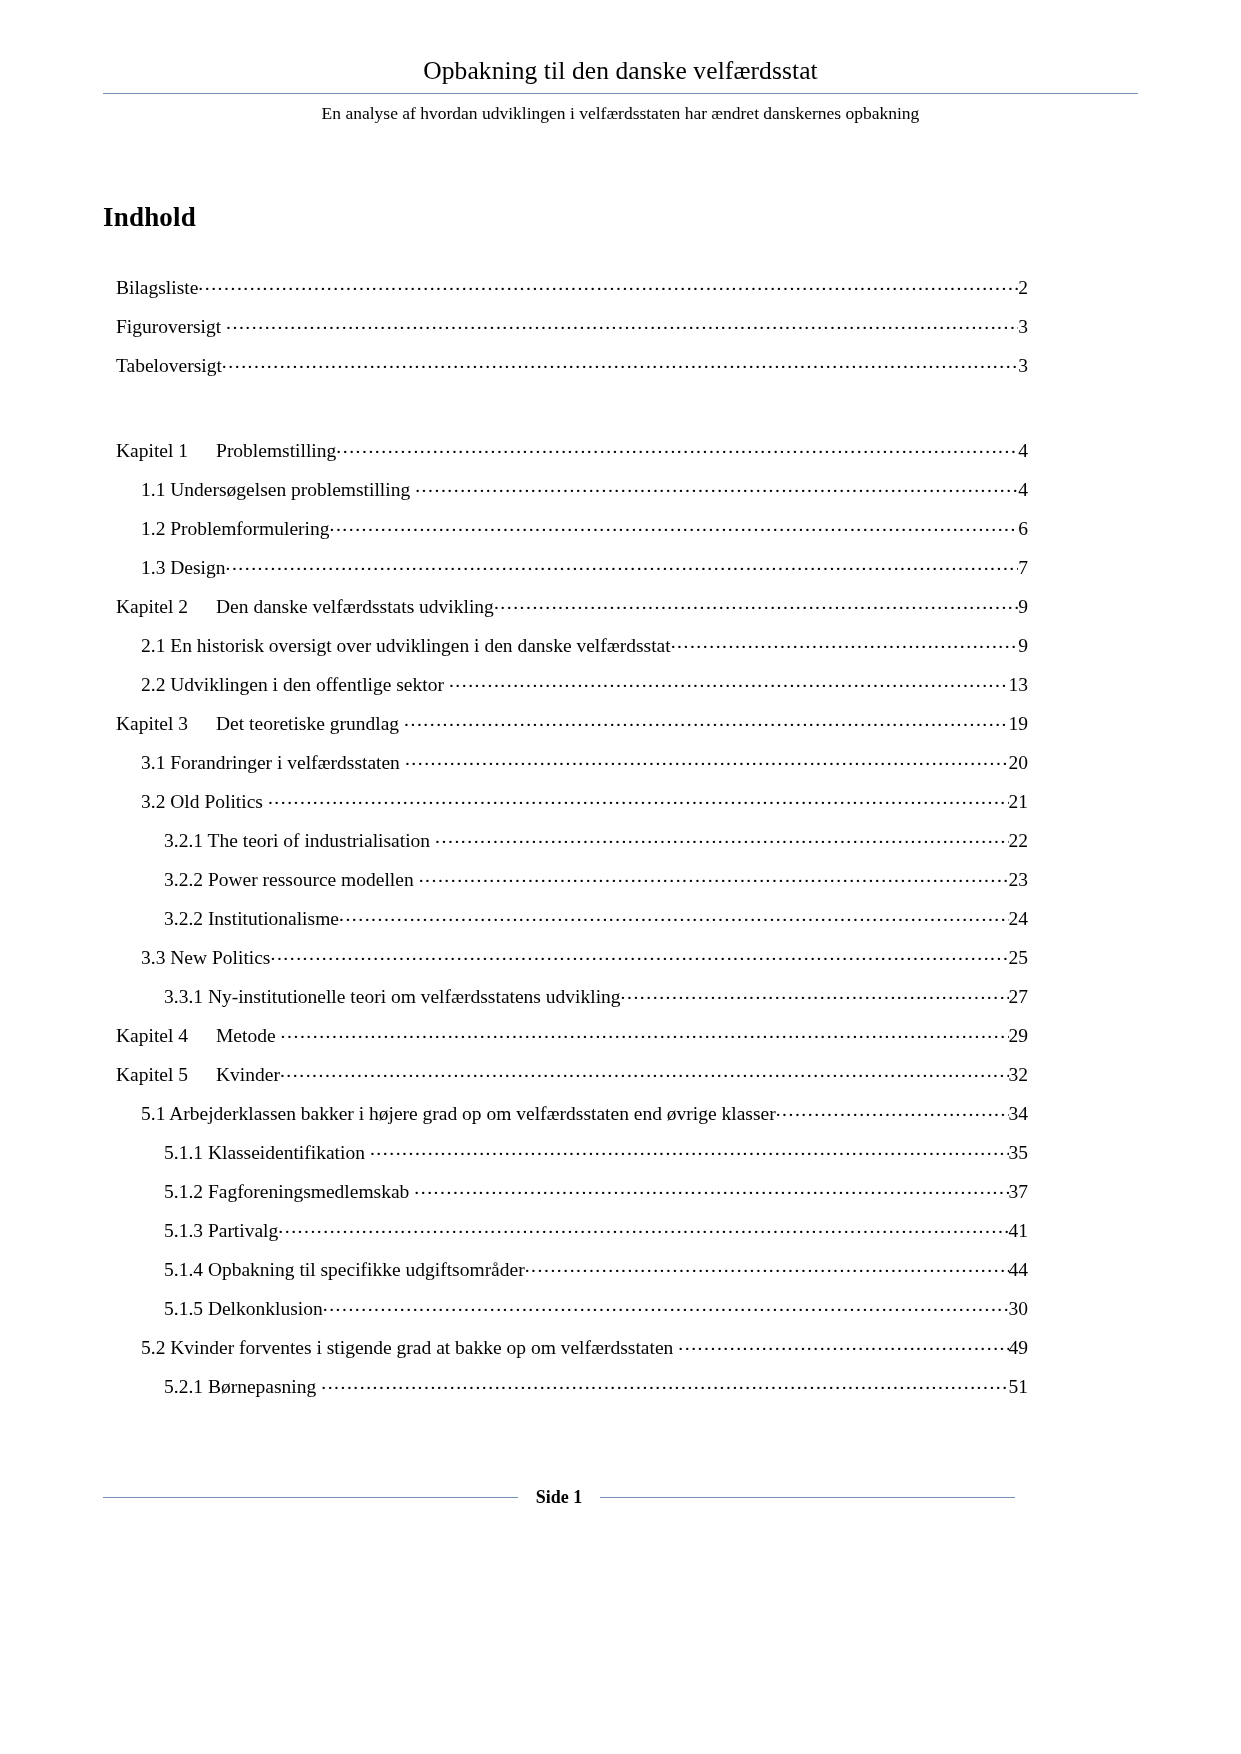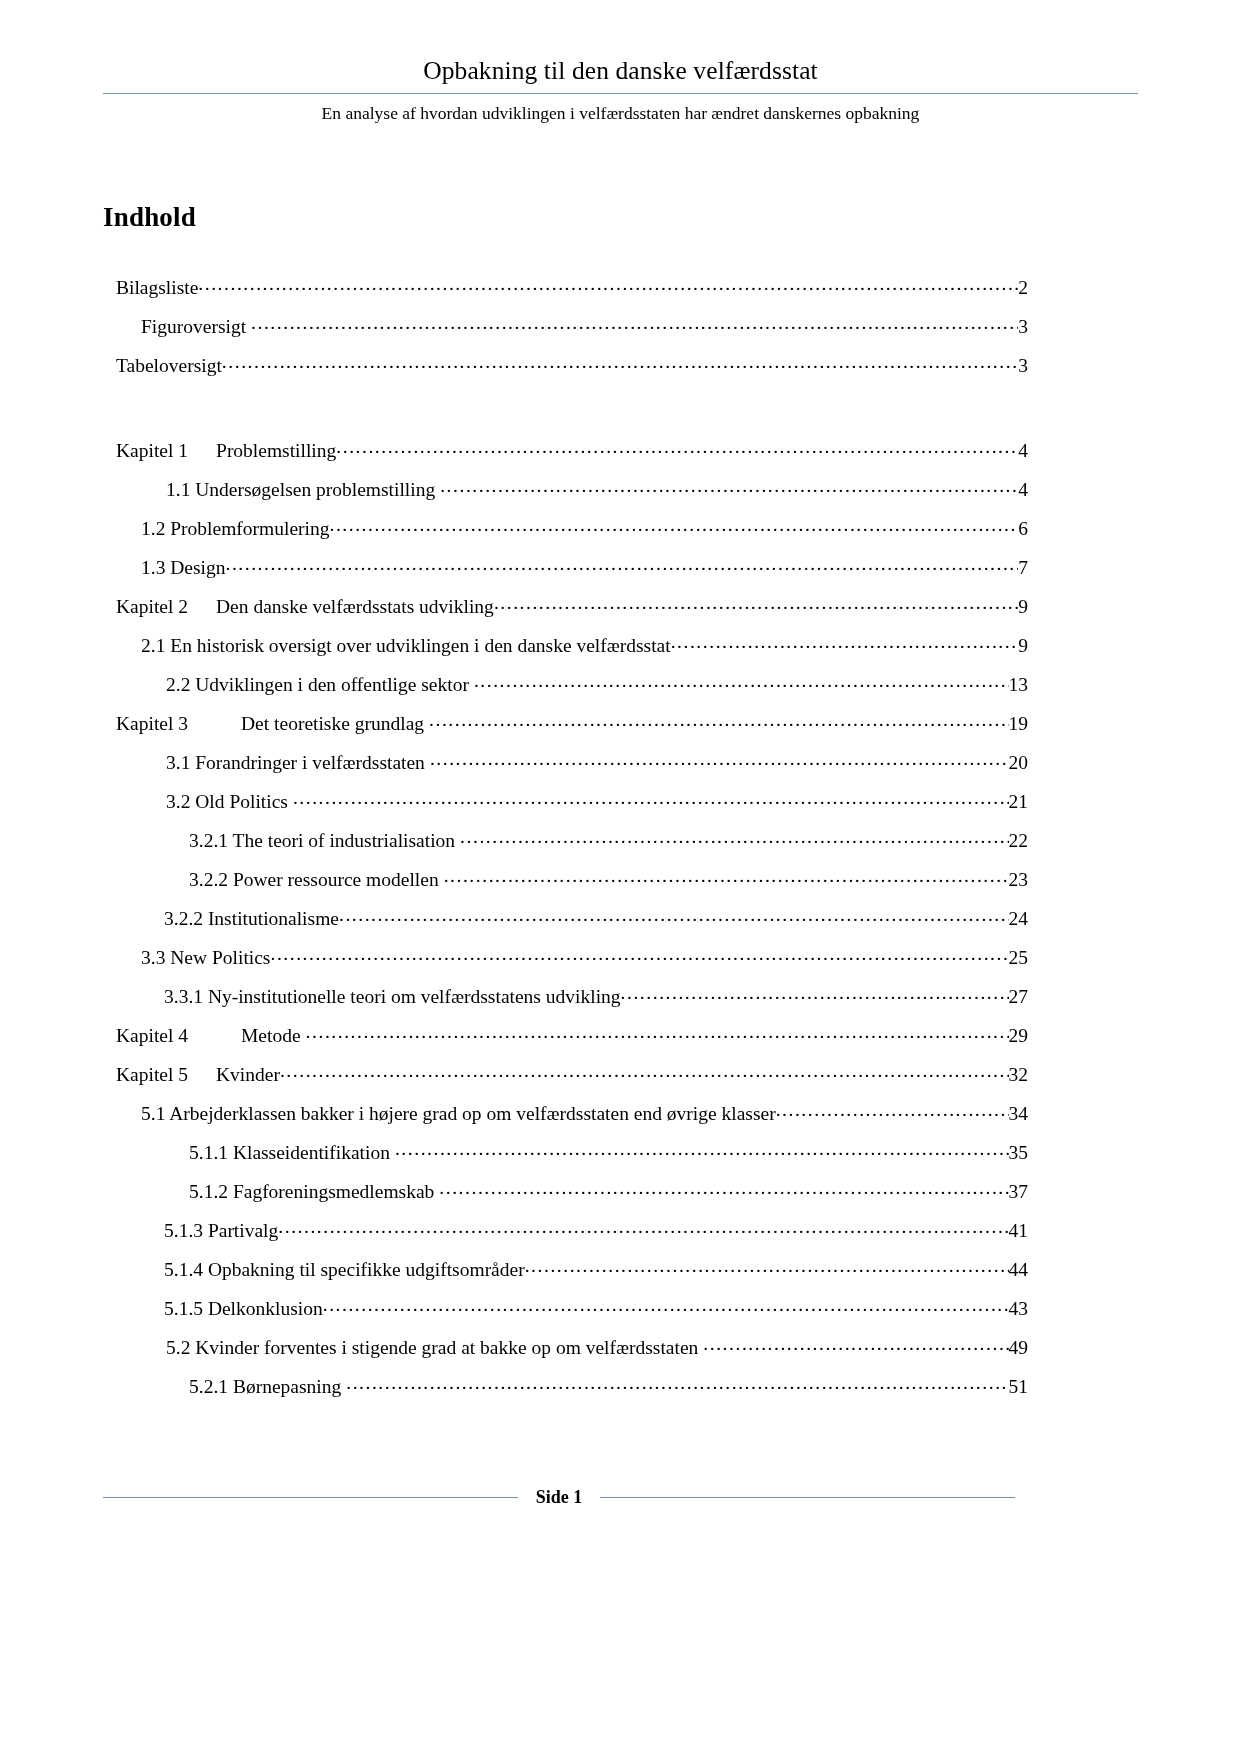--- a/index.html
+++ b/index.html
@@ -110,21 +110,21 @@
     position: absolute;
     left: 0;
     bottom: 0;
     line-height: 1em;
   }
   .toc-page {
     flex: 0 0 auto;
     text-align: right;
     padding-left: 0px;
   }
-  .toc-row.pad-label .toc-label { padding-right: 5px; margin-left: 25px; }
+  .toc-row.pad-label .toc-label { padding-right: 5px; }
 
   
   .footer {
     position: absolute;
     left: 103px;
     top: 1487px;
     width: 912px;
     display: flex;
     align-items: center;
     gap: 4px;
@@ -287,21 +287,21 @@
         <span class="toc-page">41</span>
       </div>
       <div class="toc-row lvl3">
         <span class="toc-label">5.1.4 Opbakning til specifikke udgiftsområder</span>
         <span class="toc-leader"></span>
         <span class="toc-page">44</span>
       </div>
       <div class="toc-row lvl3">
         <span class="toc-label">5.1.5 Delkonklusion</span>
         <span class="toc-leader"></span>
-        <span class="toc-page">43</span>
+        <span class="toc-page">30</span>
       </div>
       <div class="toc-row lvl2 pad-label">
         <span class="toc-label">5.2 Kvinder forventes i stigende grad at bakke op om velfærdsstaten</span>
         <span class="toc-leader"></span>
         <span class="toc-page">49</span>
       </div>
       <div class="toc-row lvl3 pad-label">
         <span class="toc-label">5.2.1 Børnepasning</span>
         <span class="toc-leader"></span>
         <span class="toc-page">51</span>

